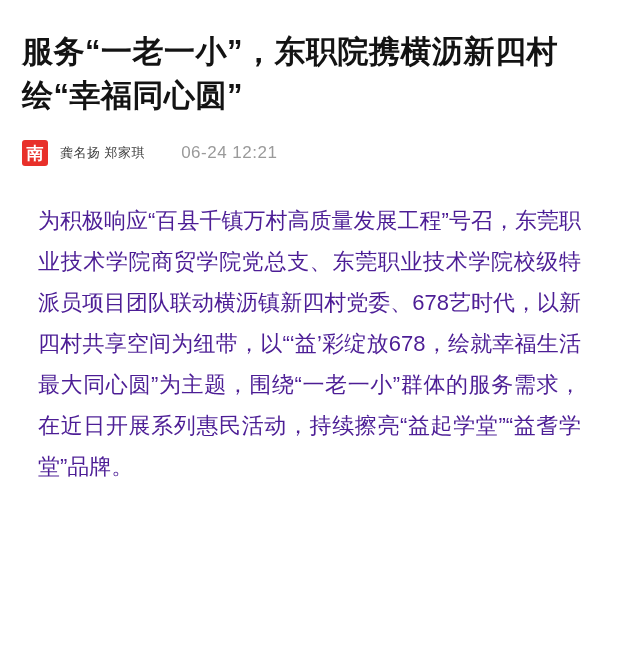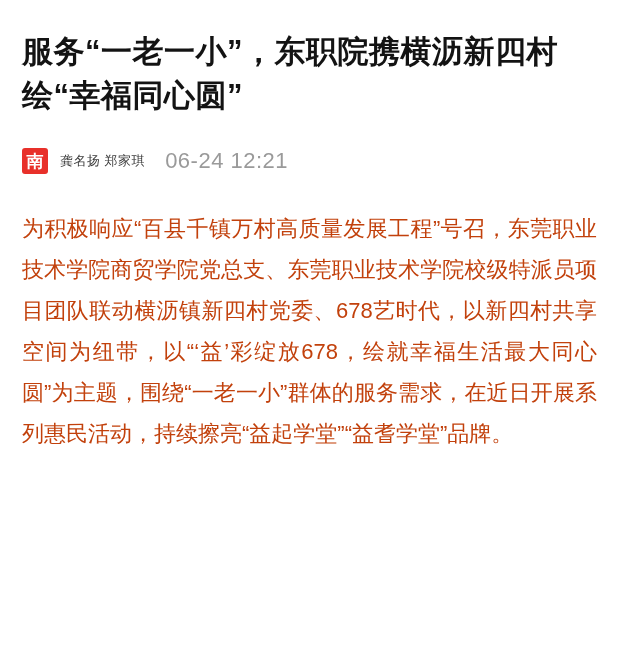--- a/index.html
+++ b/index.html
@@ -17,21 +17,21 @@
   .article {
     padding: 30px 22px 0 22px;
     box-sizing: border-box;
   }
   .headline {
     font-size: 31px;
     line-height: 44px;
     font-weight: bold;
     letter-spacing: 0.5px;
     color: #131313;
-    margin: 0 0 30px 0;
+    margin: 0 0 22px 0;
     word-break: break-all;
   }
   .byline {
     display: flex;
     align-items: center;
     margin: 0 0 34px 0;
   }
   .brand-logo {
     width: 26px;
     height: 26px;
@@ -51,33 +51,34 @@
     font-family: "DejaVu Serif", "Liberation Serif", serif;
   }
   .authors {
     font-size: 13px;
     color: #3b3b3b;
     letter-spacing: 0.5px;
     margin-right: 20px;
     white-space: nowrap;
   }
   .timestamp {
-    font-size: 22px;
+    font-size: 17px;
     color: #9a9a9a;
     letter-spacing: 0.5px;
     white-space: nowrap;
+    margin-left: 16px;
   }
   .body-text {
     font-size: 22px;
     line-height: 41px;
-    color: #c2410c;
+    color: #4c1d95;
     text-align: justify;
     text-justify: inter-ideograph;
     word-break: break-all;
-    margin: 0;
+    margin: 16px;
   }
 </style>
 </head>
 <body>
 
 <div class="article">
 
   <h1 class="headline">服务“一老一小”，东职院携横沥新四村绘“幸福同心圆”</h1>
 
   <div class="byline">

